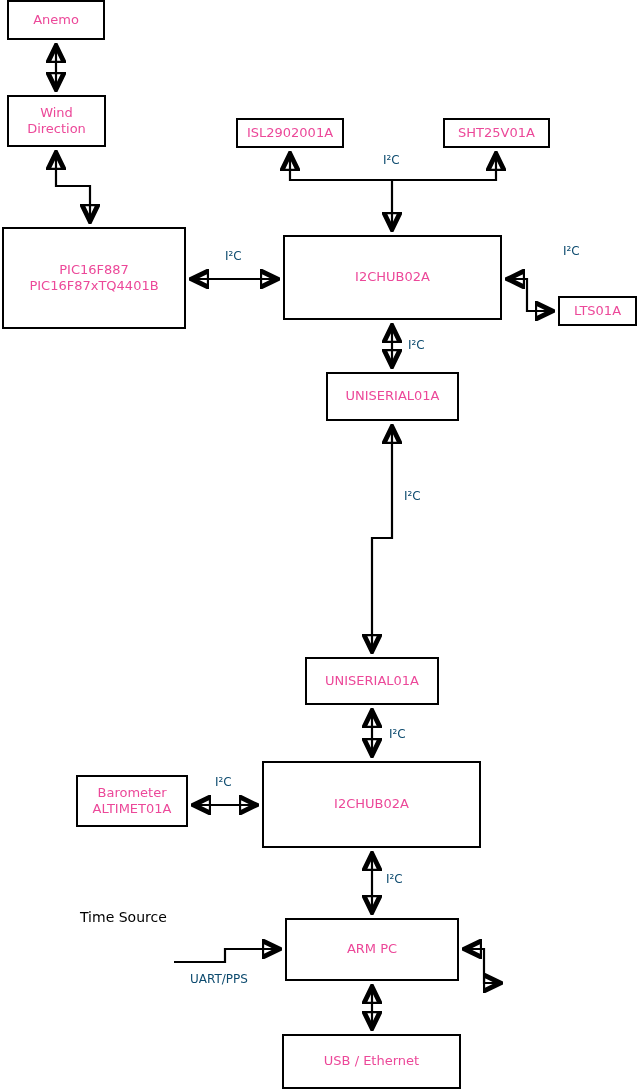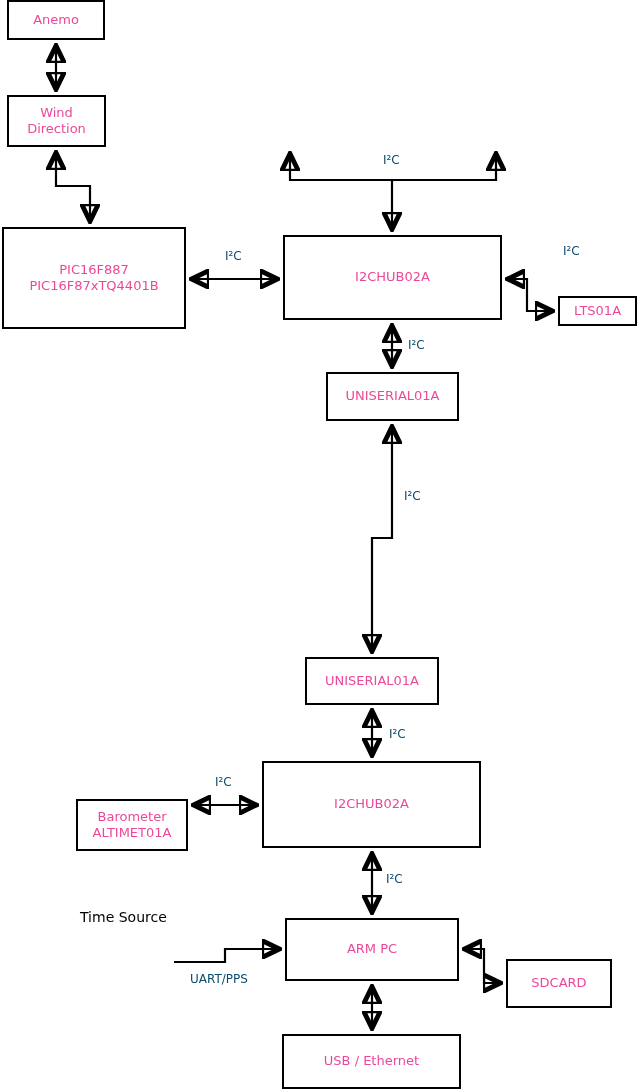--- a/index.html
+++ b/index.html
@@ -114,21 +114,27 @@
     </span>
   </div>
 
   <div class="node" style="left:2px; top:227px; width:184px; height:102px;">
     <span>
       <span class="lbl">PIC16F887</span>
       <span class="lbl">PIC16F87xTQ4401B</span>
     </span>
   </div>
 
+  <div class="node" style="left:236px; top:118px; width:108px; height:30px;">
+    <span class="lbl">ISL2902001A</span>
+  </div>
 
+  <div class="node" style="left:443px; top:118px; width:107px; height:30px;">
+    <span class="lbl">SHT25V01A</span>
+  </div>
 
   <div class="node" style="left:283px; top:235px; width:219px; height:85px;">
     <span class="lbl">I2CHUB02A</span>
   </div>
 
   <div class="node" style="left:558px; top:296px; width:79px; height:30px;">
     <span class="lbl">LTS01A</span>
   </div>
 
   <div class="node" style="left:326px; top:372px; width:133px; height:49px;">
@@ -136,35 +142,32 @@
   </div>
 
   <div class="node" style="left:305px; top:657px; width:134px; height:48px;">
     <span class="lbl">UNISERIAL01A</span>
   </div>
 
   <div class="node" style="left:262px; top:761px; width:219px; height:87px;">
     <span class="lbl">I2CHUB02A</span>
   </div>
 
-  <div class="node" style="left:76px; top:775px; width:112px; height:52px;margin-top:24px;">
+  <div class="node" style="left:76px; top:775px; width:112px; height:52px;">
     <span>
       <span class="lbl">Barometer</span>
       <span class="lbl">ALTIMET01A</span>
     </span>
   </div>
 
 
   <div class="node" style="left:285px; top:918px; width:174px; height:63px;">
     <span class="lbl">ARM PC</span>
   </div>
 
-  <div class="node" style="left:506px; top:959px; width:106px; height:49px;">
-    <span class="lbl">SDCARD</span>
-  </div>
 
   <div class="node" style="left:282px; top:1034px; width:179px; height:55px;">
     <span class="lbl">USB / Ethernet</span>
   </div>
 
   <div class="edge-label" style="left:225px; top:249px;">I²C</div>
 
   <div class="edge-label" style="left:383px; top:153px;">I²C</div>
 
   <div class="edge-label" style="left:563px; top:244px;">I²C</div>

